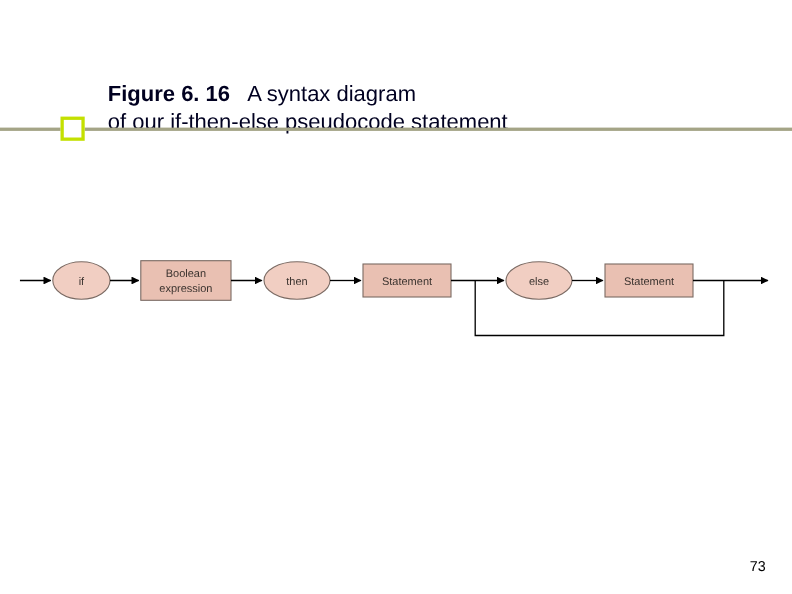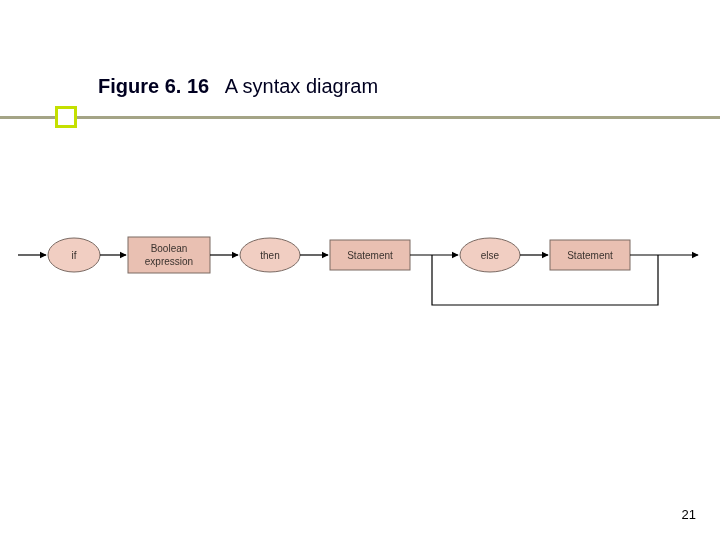--- a/index.html
+++ b/index.html
@@ -60,20 +60,21 @@
   .arrowhead   { fill: #000000; }
   .node-text   { font-family: Verdana, Geneva, sans-serif; font-size: 10px; fill: #3a322e; }
 </style>
 </head>
 <body>
 
 <div class="title-block">
   <span class="fig-label">Figure 6. 16</span>
   <span>&nbsp; </span>
   <span class="fig-desc">A syntax diagram</span><br>
+  <span class="fig-desc">of our if-then-else pseudocode statement</span>
 </div>
 
 <div class="title-underline"></div>
 <div class="accent-square"></div>
 
 <svg class="diagram" viewBox="0 0 690 140">
   <defs>
     <marker id="arr" viewBox="0 0 10 10" refX="9" refY="5" markerWidth="6" markerHeight="6" orient="auto">
       <path class="arrowhead" d="M0,0 L10,5 L0,10 z"></path>
     </marker>
@@ -120,13 +121,13 @@
   <g>
     <rect class="nonterm-box" x="532" y="30" width="80" height="30"></rect>
     <text class="node-text" x="572" y="49" text-anchor="middle">Statement</text>
   </g>
 
   <line class="flow" x1="612" y1="45" x2="680" y2="45" marker-end="url(#arr)"></line>
 
   <path class="flow" d="M 414 45 L 414 95 L 640 95 L 640 45"></path>
 </svg>
 
-<div class="page-number">21</div>
+<div class="page-number">73</div>
 
 </body></html>

